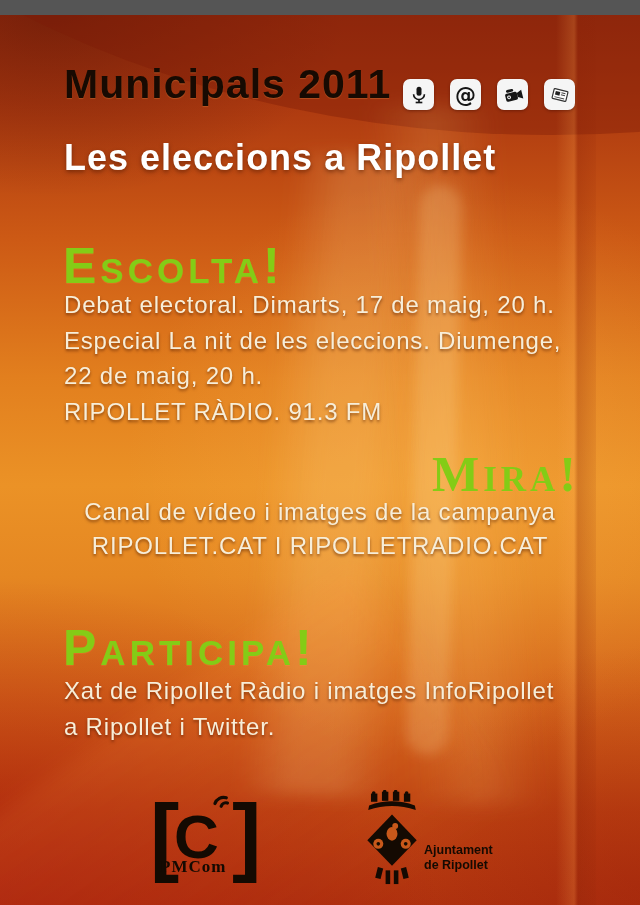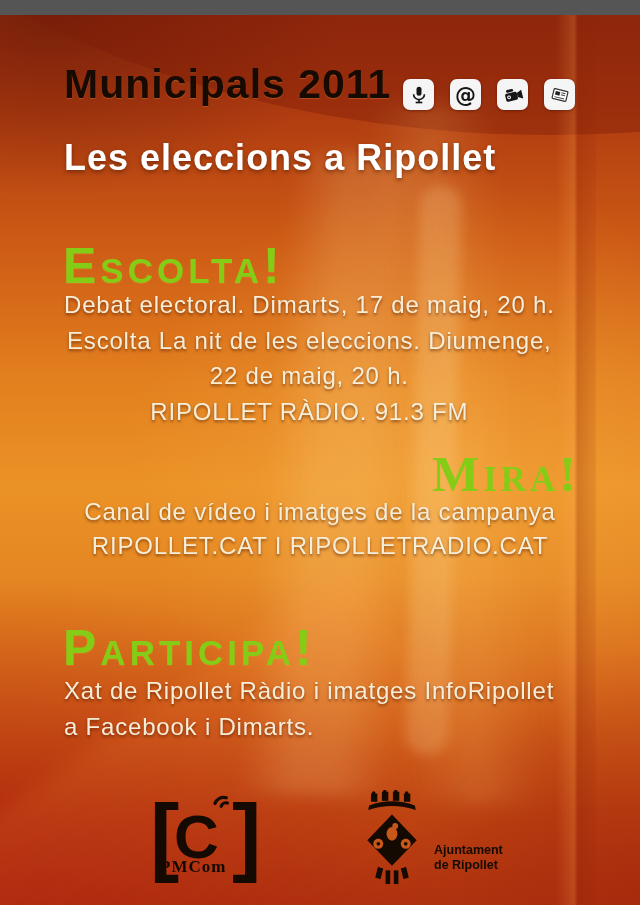--- a/index.html
+++ b/index.html
@@ -58,35 +58,35 @@
     font-size:50px; letter-spacing:4px; color:#84cc16; line-height:1;
     text-shadow:0 1px 1px rgba(255,170,80,0.20);
   }
   .h-escolta{left:63px; top:226px;}
   .h-mira{right:60px; top:434px; font-family:Liberation Serif, serif;}
   .h-participa{left:63px; top:608px;}
   .body{
     position:absolute; font-size:24px; letter-spacing:0.8px; color:#f7eed9;
     text-shadow:0 2px 3px rgba(70,20,0,0.55); line-height:35.5px;
   }
-  .b-escolta{left:64px; top:272px;text-align:center;}
+  .b-escolta{left:64px; top:272px;}
   .b-mira{left:0; top:480px; width:640px; text-align:center; line-height:34px;}
   .b-participa{left:64px; top:658px;}
   
   .pmcom{position:absolute; left:150px; top:778px; width:130px; height:100px; color:#140a02;}
   .pm-bracket{position:absolute; top:0; font-size:88px; line-height:84px; font-weight:700;}
   .pm-bl{left:0;}
   .pm-br{left:82px;}
   .pm-c{position:absolute; left:24px; top:14px; font-size:62px; line-height:60px; font-weight:700;}
   .pm-waves{position:absolute; left:60px; top:0;}
   .pm-label{
     position:absolute; left:10px; top:64px;
     font-family:"Liberation Serif", serif; font-weight:700; font-size:17px; letter-spacing:1px;
   }
-  .ajuntament{position:absolute; left:360px; top:775px; display:flex; align-items:center; gap:10px;justify-content:space-between;}
+  .ajuntament{position:absolute; left:360px; top:775px; display:flex; align-items:center; justify-content:space-between;}
   .aj-text{font-size:12.5px; font-weight:700; color:#140a02; line-height:15px; margin-top:32px;}
 </style>
 </head>
 <body>
 
 <div class="poster">
 
   <div class="bg">
     <div class="arc-dark"></div>
     <div class="panel-a"></div>
@@ -130,35 +130,35 @@
         </g>
       </svg>
     </span>
   </div>
 
   <h2 class="subtitle">Les eleccions a Ripollet</h2>
 
   <h3 class="heading h-escolta">Escolta!</h3>
   <div class="body b-escolta">
     <div>Debat electoral. Dimarts, 17 de maig, 20 h.</div>
-    <div>Escolta La nit de les eleccions. Diumenge,</div>
+    <div>Especial La nit de les eleccions. Diumenge,</div>
     <div>22 de maig, 20 h.</div>
     <div>RIPOLLET RÀDIO. 91.3 FM</div>
   </div>
 
   <h3 class="heading h-mira">Mira!</h3>
   <div class="body b-mira">
     <div>Canal de vídeo i imatges de la campanya</div>
     <div>RIPOLLET.CAT I RIPOLLETRADIO.CAT</div>
   </div>
 
   <h3 class="heading h-participa">Participa!</h3>
   <div class="body b-participa">
     <div>Xat de Ripollet Ràdio i imatges InfoRipollet</div>
-    <div>a Facebook i Dimarts.</div>
+    <div>a Ripollet i Twitter.</div>
   </div>
 
   <div class="pmcom">
     <span class="pm-bracket pm-bl">[</span>
     <span class="pm-c">C</span>
     <span class="pm-waves">
       <svg width="30" height="26" viewBox="0 0 30 26" fill="none" stroke="#140a02" stroke-width="3.2" stroke-linecap="round">
         <path d="M6 12 a9 9 0 0 1 9 -9" transform="rotate(18 10 8)"></path>
         <path d="M12 14 a5 5 0 0 1 5 -5" transform="rotate(18 14 11)"></path>
       </svg>

